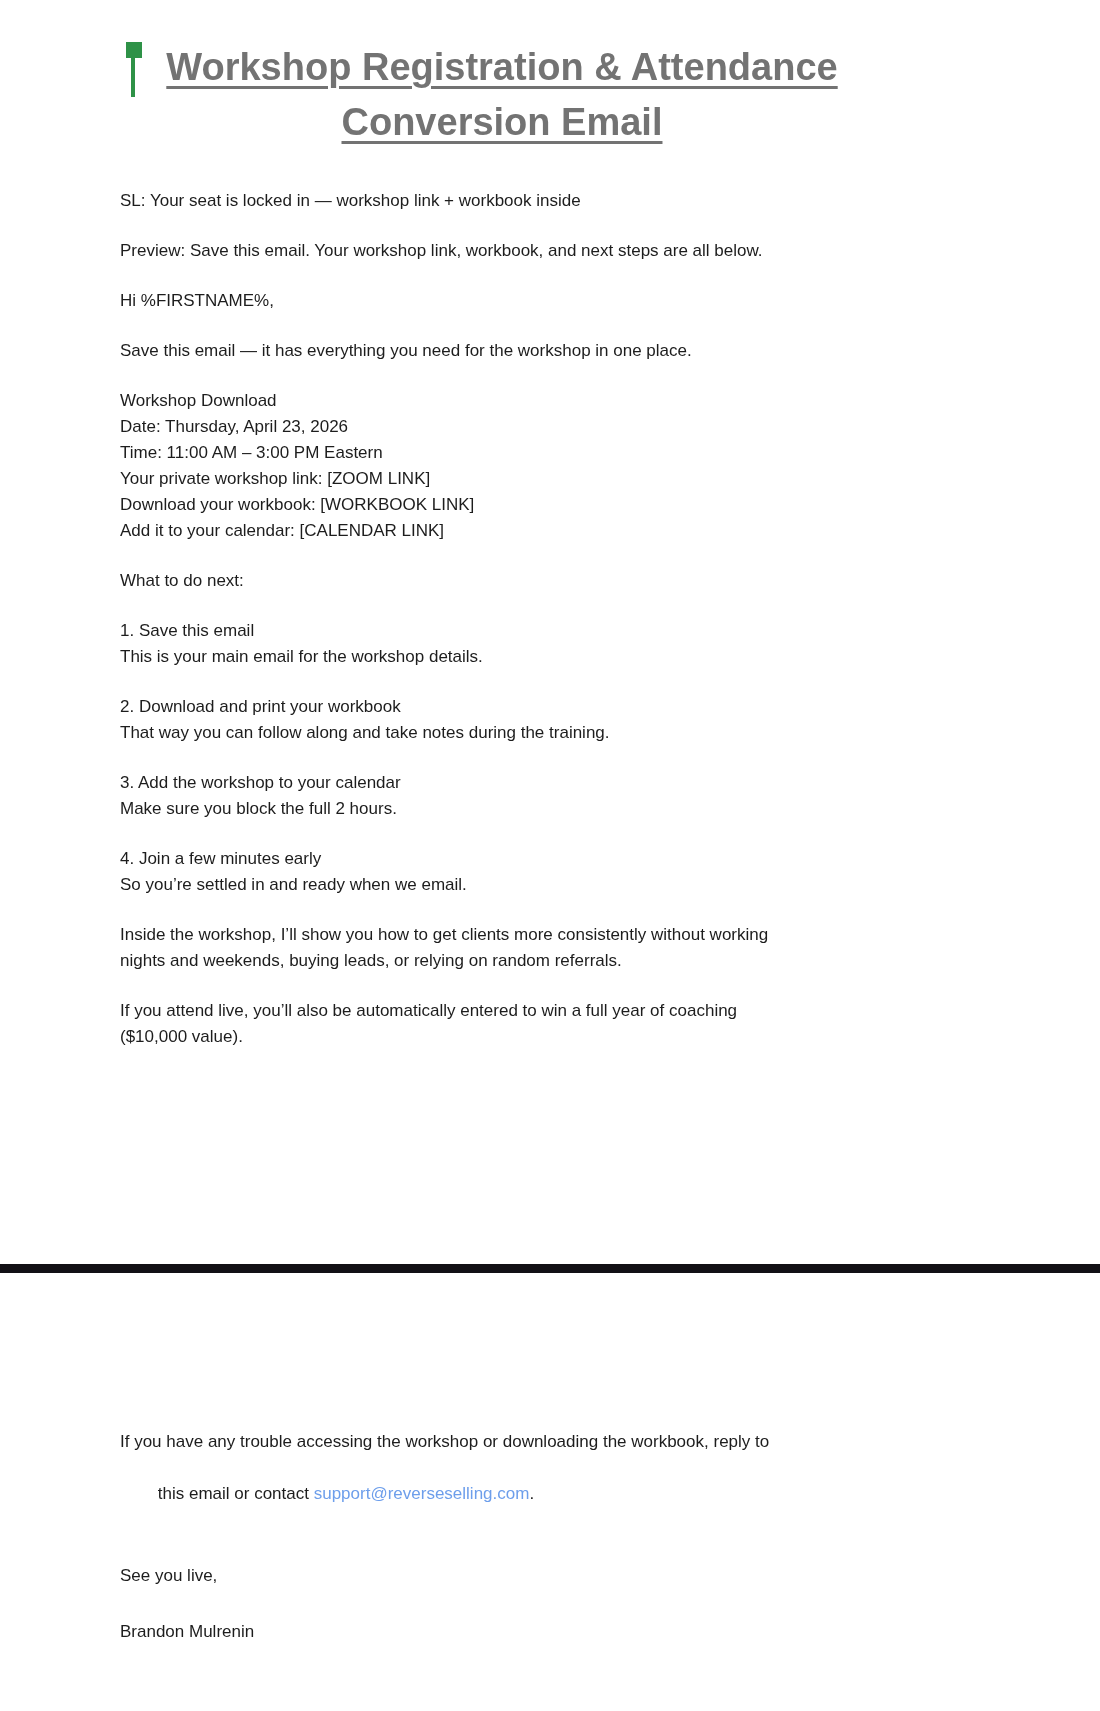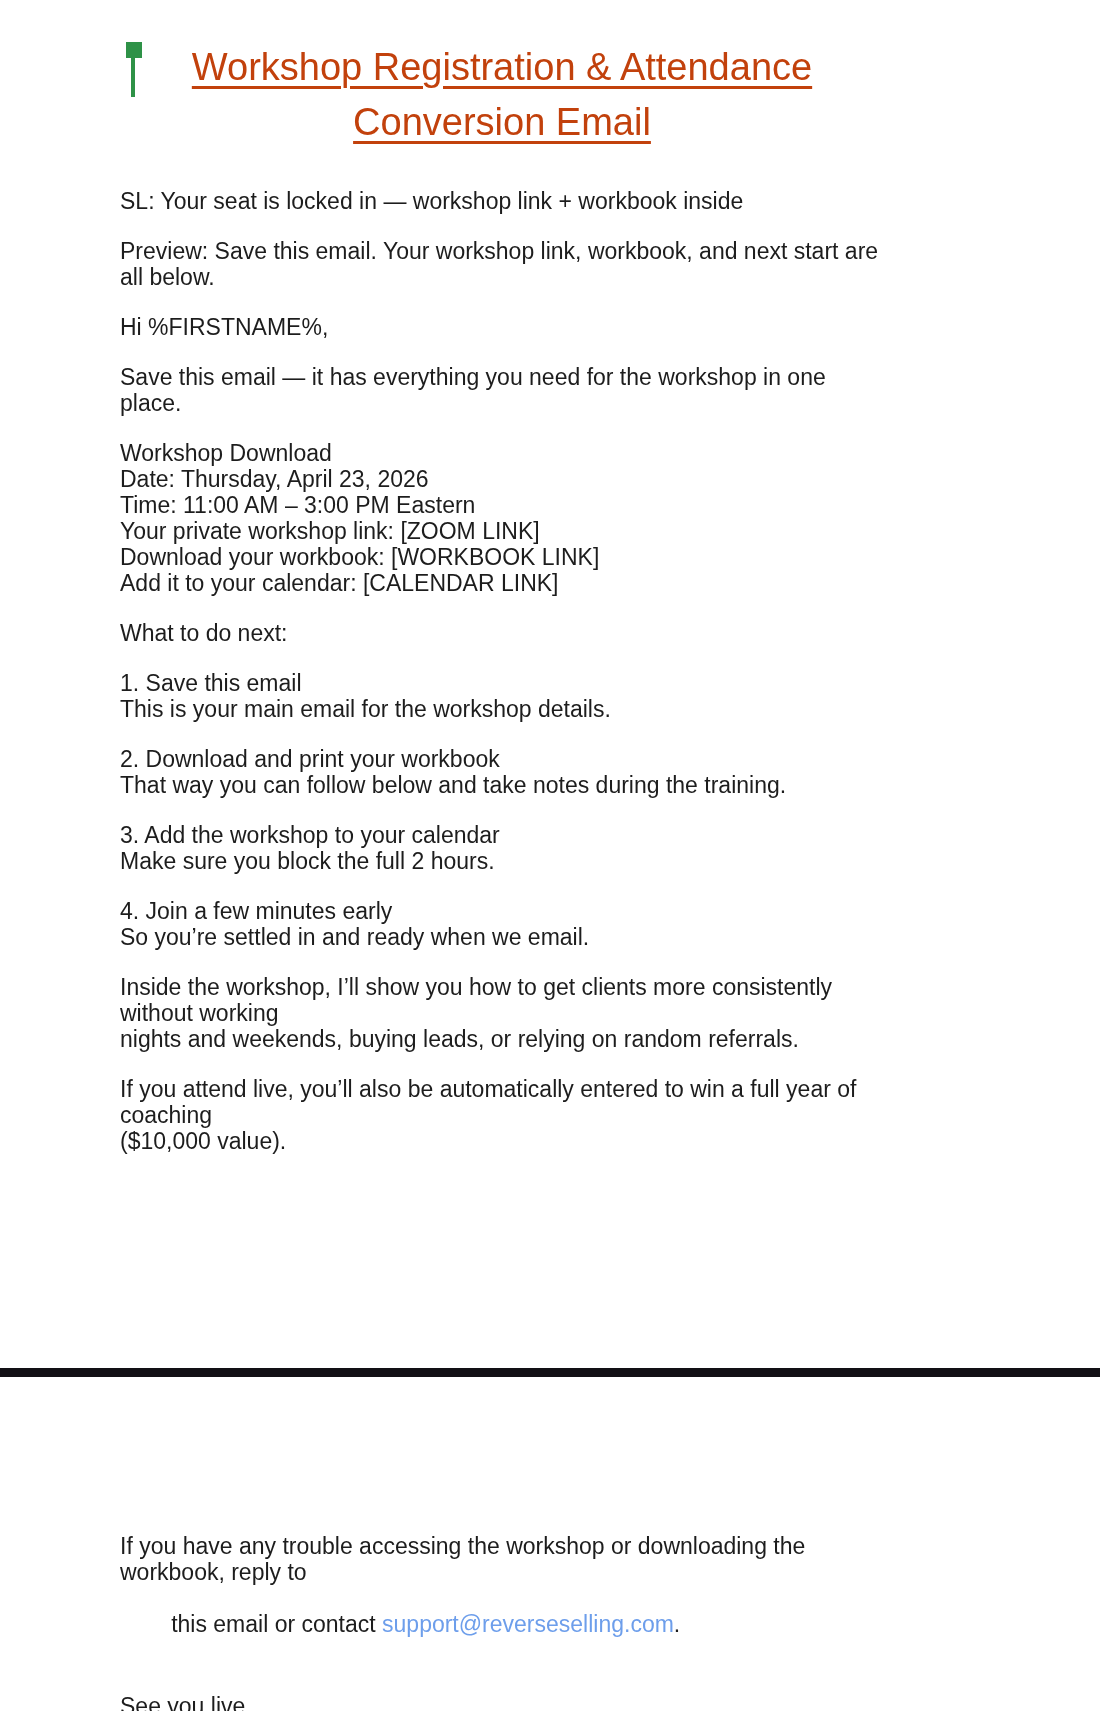--- a/index.html
+++ b/index.html
@@ -24,23 +24,23 @@
   .content {
     margin-left: 120px;
     width: 764px;
   }
   
   .title {
     padding-top: 40px;
     margin: 0 0 38px 0;
     font-size: 38px;
     line-height: 55px;
-    font-weight: normal;
+    font-weight: bold;
     text-align: center;
-    color: #c2410c;
+    color: #737373;
   }
   .title .title-line {
     text-decoration: underline;
     text-decoration-thickness: 3px;
     text-underline-offset: 6px;
   }
   
   .cursor-flag {
     position: absolute;
     left: 126px;
@@ -53,21 +53,21 @@
     left: 131px;
     top: 42px;
     width: 4px;
     height: 55px;
   }
   
   .para {
     margin: 0 0 24px 0;
   }
   .line {
-    font-size: 23px;
+    font-size: 17px;
     line-height: 26px;
     white-space: pre-wrap;
   }
   
   .divider {
     margin-top: 214px;
     width: 1100px;
     height: 9px;
   }
   
@@ -94,21 +94,21 @@
     <h1 class="title">
       <div class="title-line">Workshop Registration &amp; Attendance</div>
       <div class="title-line">Conversion Email</div>
     </h1>
 
     <div>
       <div class="para">
           <div class="line">SL: Your seat is locked in — workshop link + workbook inside</div>
         </div>
       <div class="para">
-          <div class="line">Preview: Save this email. Your workshop link, workbook, and next start are all below.</div>
+          <div class="line">Preview: Save this email. Your workshop link, workbook, and next steps are all below.</div>
         </div>
       <div class="para">
           <div class="line">Hi %FIRSTNAME%,</div>
         </div>
       <div class="para">
           <div class="line">Save this email — it has everything you need for the workshop in one place.</div>
         </div>
       <div class="para">
           <div class="line">Workshop Download</div>
           <div class="line">Date: Thursday, April 23, 2026</div>
@@ -119,21 +119,21 @@
         </div>
       <div class="para">
           <div class="line">What to do next:</div>
         </div>
       <div class="para">
           <div class="line">1. Save this email</div>
           <div class="line">This is your main email for the workshop details.</div>
         </div>
       <div class="para">
           <div class="line">2. Download and print your workbook</div>
-          <div class="line">That way you can follow below and take notes during the training.</div>
+          <div class="line">That way you can follow along and take notes during the training.</div>
         </div>
       <div class="para">
           <div class="line">3. Add the workshop to your calendar</div>
           <div class="line">Make sure you block the full 2 hours.</div>
         </div>
       <div class="para">
           <div class="line">4. Join a few minutes early</div>
           <div class="line">So you’re settled in and ready when we email.</div>
         </div>
       <div class="para">

